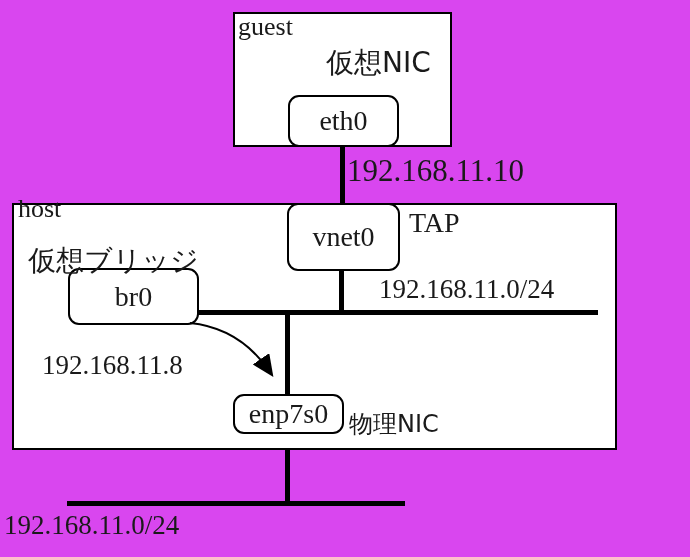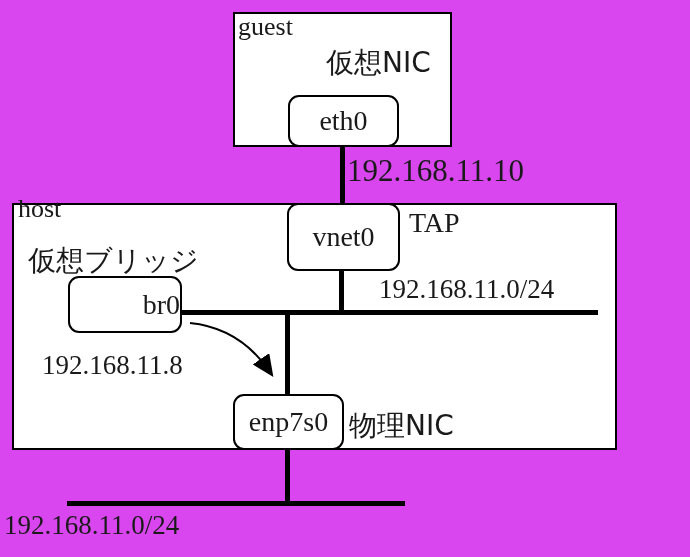--- a/index.html
+++ b/index.html
@@ -12,22 +12,22 @@
   .box {
     position:absolute; border:2px solid #000; background:#fff; box-sizing:border-box;
   }
   .outer { z-index:1; }
   .iface { z-index:3; display:flex; align-items:center; justify-content:center;
            font-size:28px;border-radius:11px; }
   .guest  { left:233px; top:12px;  width:219px; height:135px; }
   .host   { left:12px;  top:203px; width:605px; height:247px; }
   .eth0   { left:288px; top:95px;  width:111px; height:52px; }
   .vnet0  { left:287px; top:203px; width:113px; height:68px; }
-  .br0    { left:68px;  top:276px; width:114px; height:57px;justify-content:flex-end; }
-  .enp7s0 { left:233px; top:394px; width:111px; height:56px; }
+  .br0    { left:68px;  top:268px; width:131px; height:57px; }
+  .enp7s0 { left:233px; top:394px; width:111px; height:40px; }
 
   .line { position:absolute; background:#000; z-index:2; }
   .l-eth-vnet   { left:340px; top:146px; width:5px;   height:58px; }
   .l-vnet-bus   { left:339px; top:257px; width:5px;   height:56px; }
   .l-bus-mid    { left:178px; top:310px; width:420px; height:5px;  }
   .l-bus-enp    { left:285px; top:313px; width:5px;   height:82px; }
   .l-enp-down   { left:285px; top:449px; width:5px;   height:55px; }
   .l-bus-bottom { left:67px;  top:501px; width:338px; height:5px;  }
 
   .txt { position:absolute; z-index:4; white-space:nowrap; line-height:1.1; }
@@ -35,21 +35,21 @@
 
   .t-guest        { left:238px; top:13px;  font-size:26px; }
   .t-vnic         { left:282px; top:48px;  font-size:28px;margin-left:44px; }
   .t-ip10         { left:347px; top:154px; font-size:31px; }
   .t-tap          { left:409px; top:208px; font-size:28px; }
   .t-host         { left:18px;  top:195px; font-size:26px; }
   .t-vbridge      { left:28px;  top:246px; font-size:28px; }
   .t-subnet-top   { left:379px; top:275px; font-size:27px; }
   .t-ip8          { left:42px;  top:351px; font-size:27px; }
   .t-bridgeconn   { left:297px; top:336px; font-size:28px; }
-  .t-pnic         { left:349px; top:411px; font-size:28px; }
+  .t-pnic         { left:349px; top:411px; font-size:24px; }
   .t-subnet-bottom{ left:4px;   top:511px; font-size:27px; }
 
   .arrow-svg { position:absolute; left:182px; top:314px; z-index:5; }
 </style>
 </head>
 <body>
 
 <div class="canvas">
 
   <div class="box outer guest"></div>

